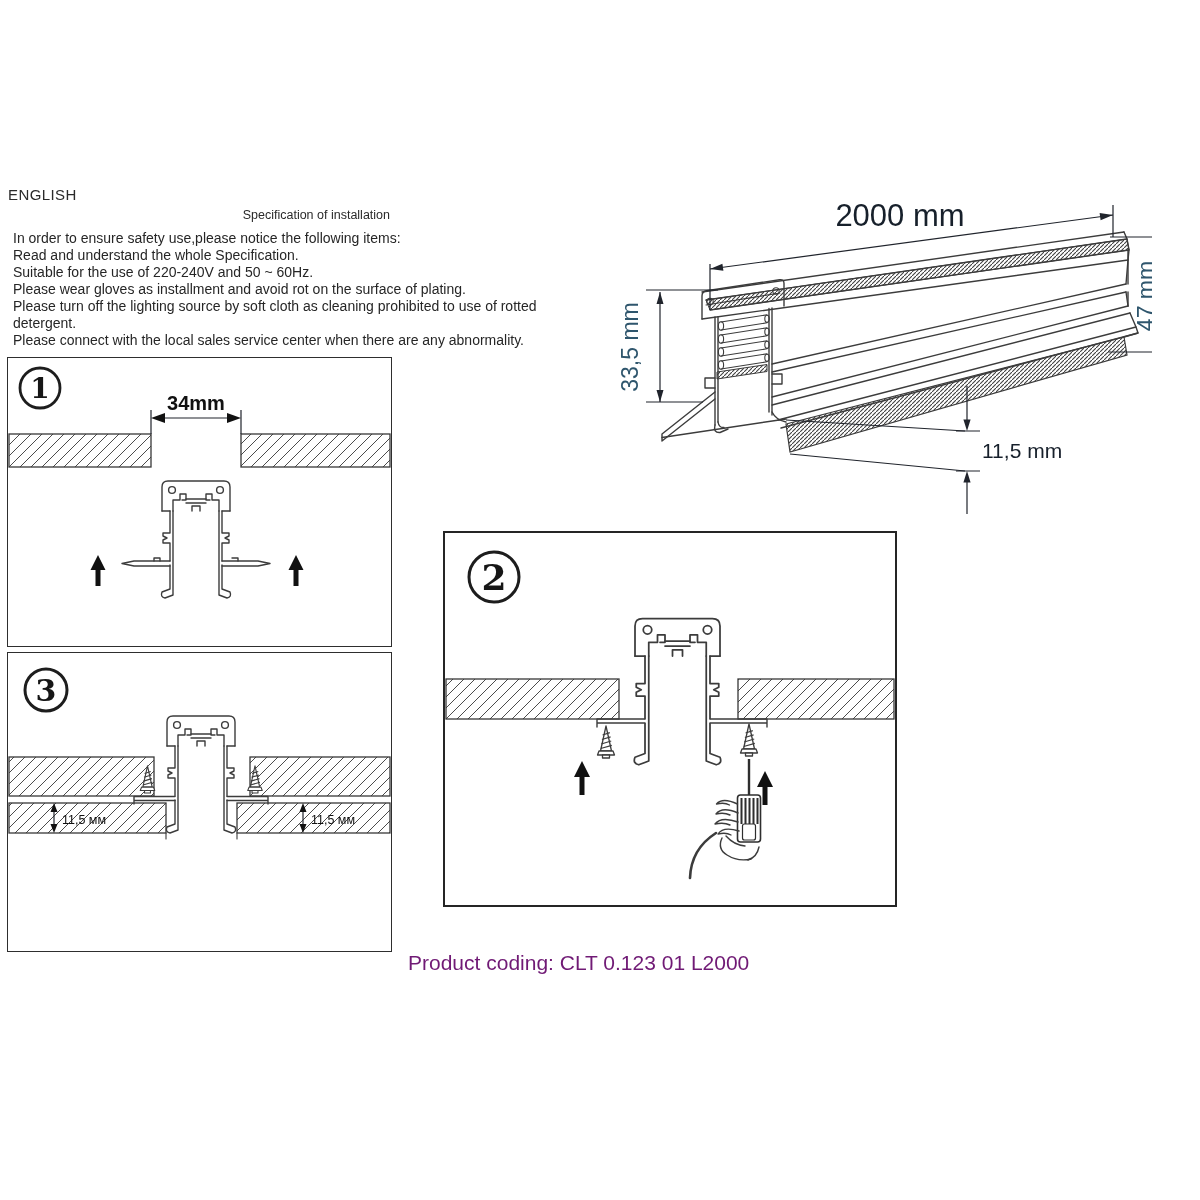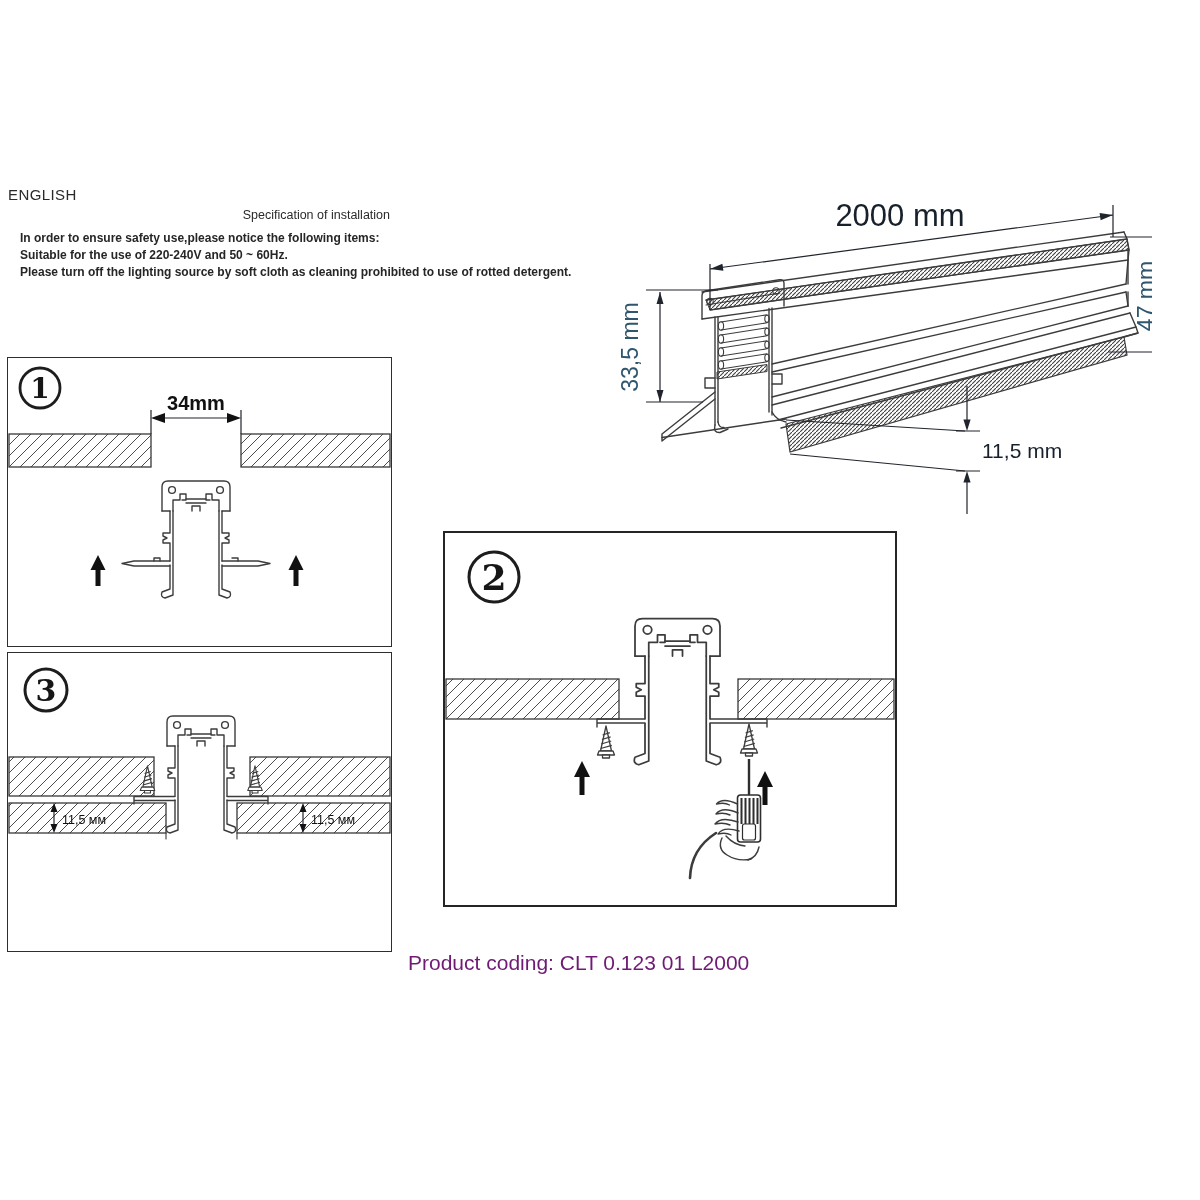--- a/index.html
+++ b/index.html
@@ -1,21 +1,21 @@
 <!DOCTYPE html>
 <html><head>
 <meta charset="utf-8">
 <style>
   html,body{margin:0;padding:0;background:#fff;}
   #page{position:relative;width:1152px;height:1200px;background:#ffffff;overflow:hidden;
         font-family:"Liberation Sans",sans-serif;color:#1f1f1f;}
   .abs{position:absolute;}
   #lang{left:8px;top:186px;font-size:15px;letter-spacing:.4px;color:#2a2a2a;}
   #title{left:90px;top:208px;width:300px;text-align:right;font-size:12.5px;color:#2a2a2a;}
-  #instructions{left:20px;top:230px;width:585px;font-size:12px;line-height:17px;color:#262626;font-weight:bold;}
+  #instructions{left:13px;top:230px;width:585px;font-size:14px;line-height:17px;color:#262626;}
   #coding{left:408px;top:951px;font-size:21px;color:#701a75;}
   svg.panel{position:absolute;background:#fff;}
   #box1{left:7px;top:357px;border:1.5px solid #2e2e2e;}
   #box3{left:7px;top:652px;border:1.5px solid #2e2e2e;}
   #box2{left:443px;top:531px;border:2px solid #252525;}
   #iso{left:600px;top:180px;}
   text{font-family:"Liberation Sans",sans-serif;}
   .badge-num{font-family:"DejaVu Serif",serif;font-weight:bold;fill:#161616;}
   .dimtxt{fill:#17202b;}
   .dimtxtb{fill:#2f566d;}
@@ -59,22 +59,25 @@
         <rect x="6.5" y="30" width="7" height="3" fill="#fff"></rect>
       </g>
     </defs>
   </svg>
 
   <div class="abs" id="lang">ENGLISH</div>
   <div class="abs" id="title">Specification of installation</div>
 
   <div class="abs" id="instructions">
     <div>In order to ensure safety use,please notice the following items:</div>
+    <div>Read and understand the whole Specification.</div>
     <div>Suitable for the use of 220-240V and 50 ~ 60Hz.</div>
+    <div>Please wear gloves as installment and avoid rot on the surface of plating.</div>
     <div>Please turn off the lighting source by soft cloth as cleaning prohibited to use of rotted detergent.</div>
+    <div>Please connect with the local sales service center when there are any abnormality.</div>
   </div>
 
   <svg id="iso" class="panel" width="600" height="340" viewBox="0 0 600 340">
     <g>
 
       <path class="ln" d="M102,112 L524,52"></path>
       <path class="ln" d="M106,120 L527,59"></path>
       <polygon points="106,120 527,59 529,70 110,130" fill="url(#hatchDense)" stroke="#3c3c3c" stroke-width="1"></polygon>
       <path class="ln" d="M110,130 L529,70"></path>
       <path class="ln" d="M102,139 L528,80"></path>

